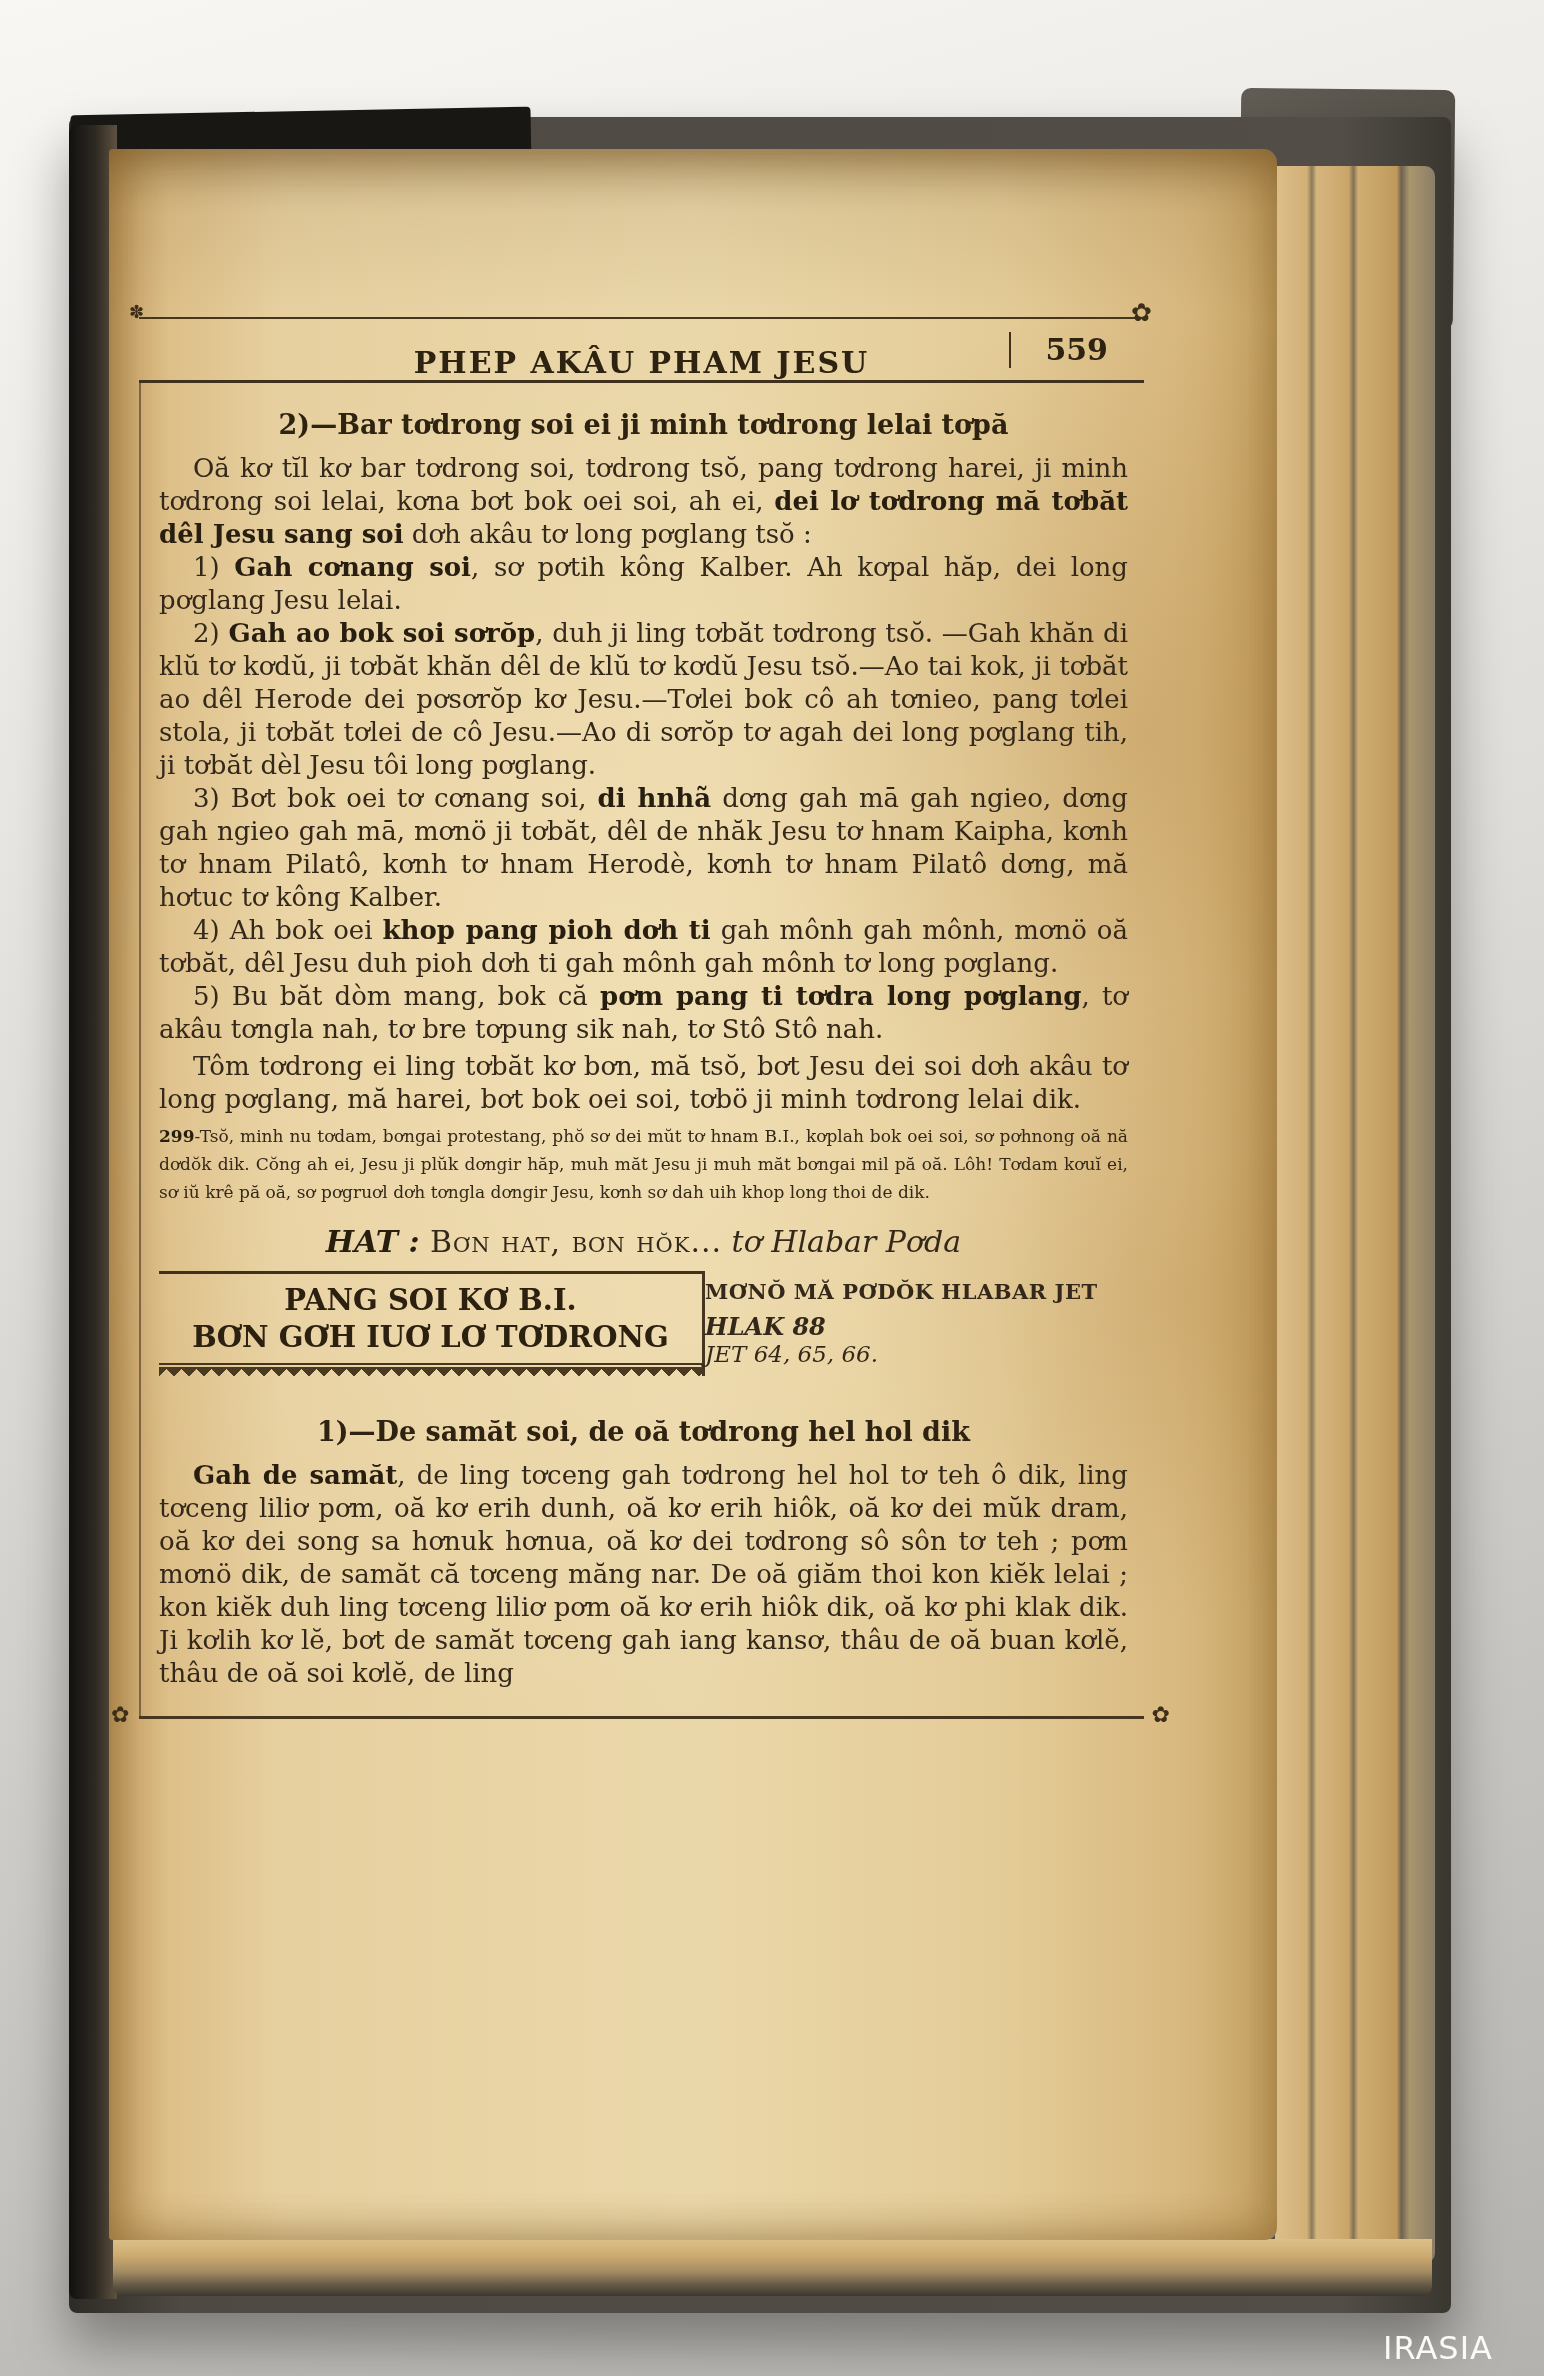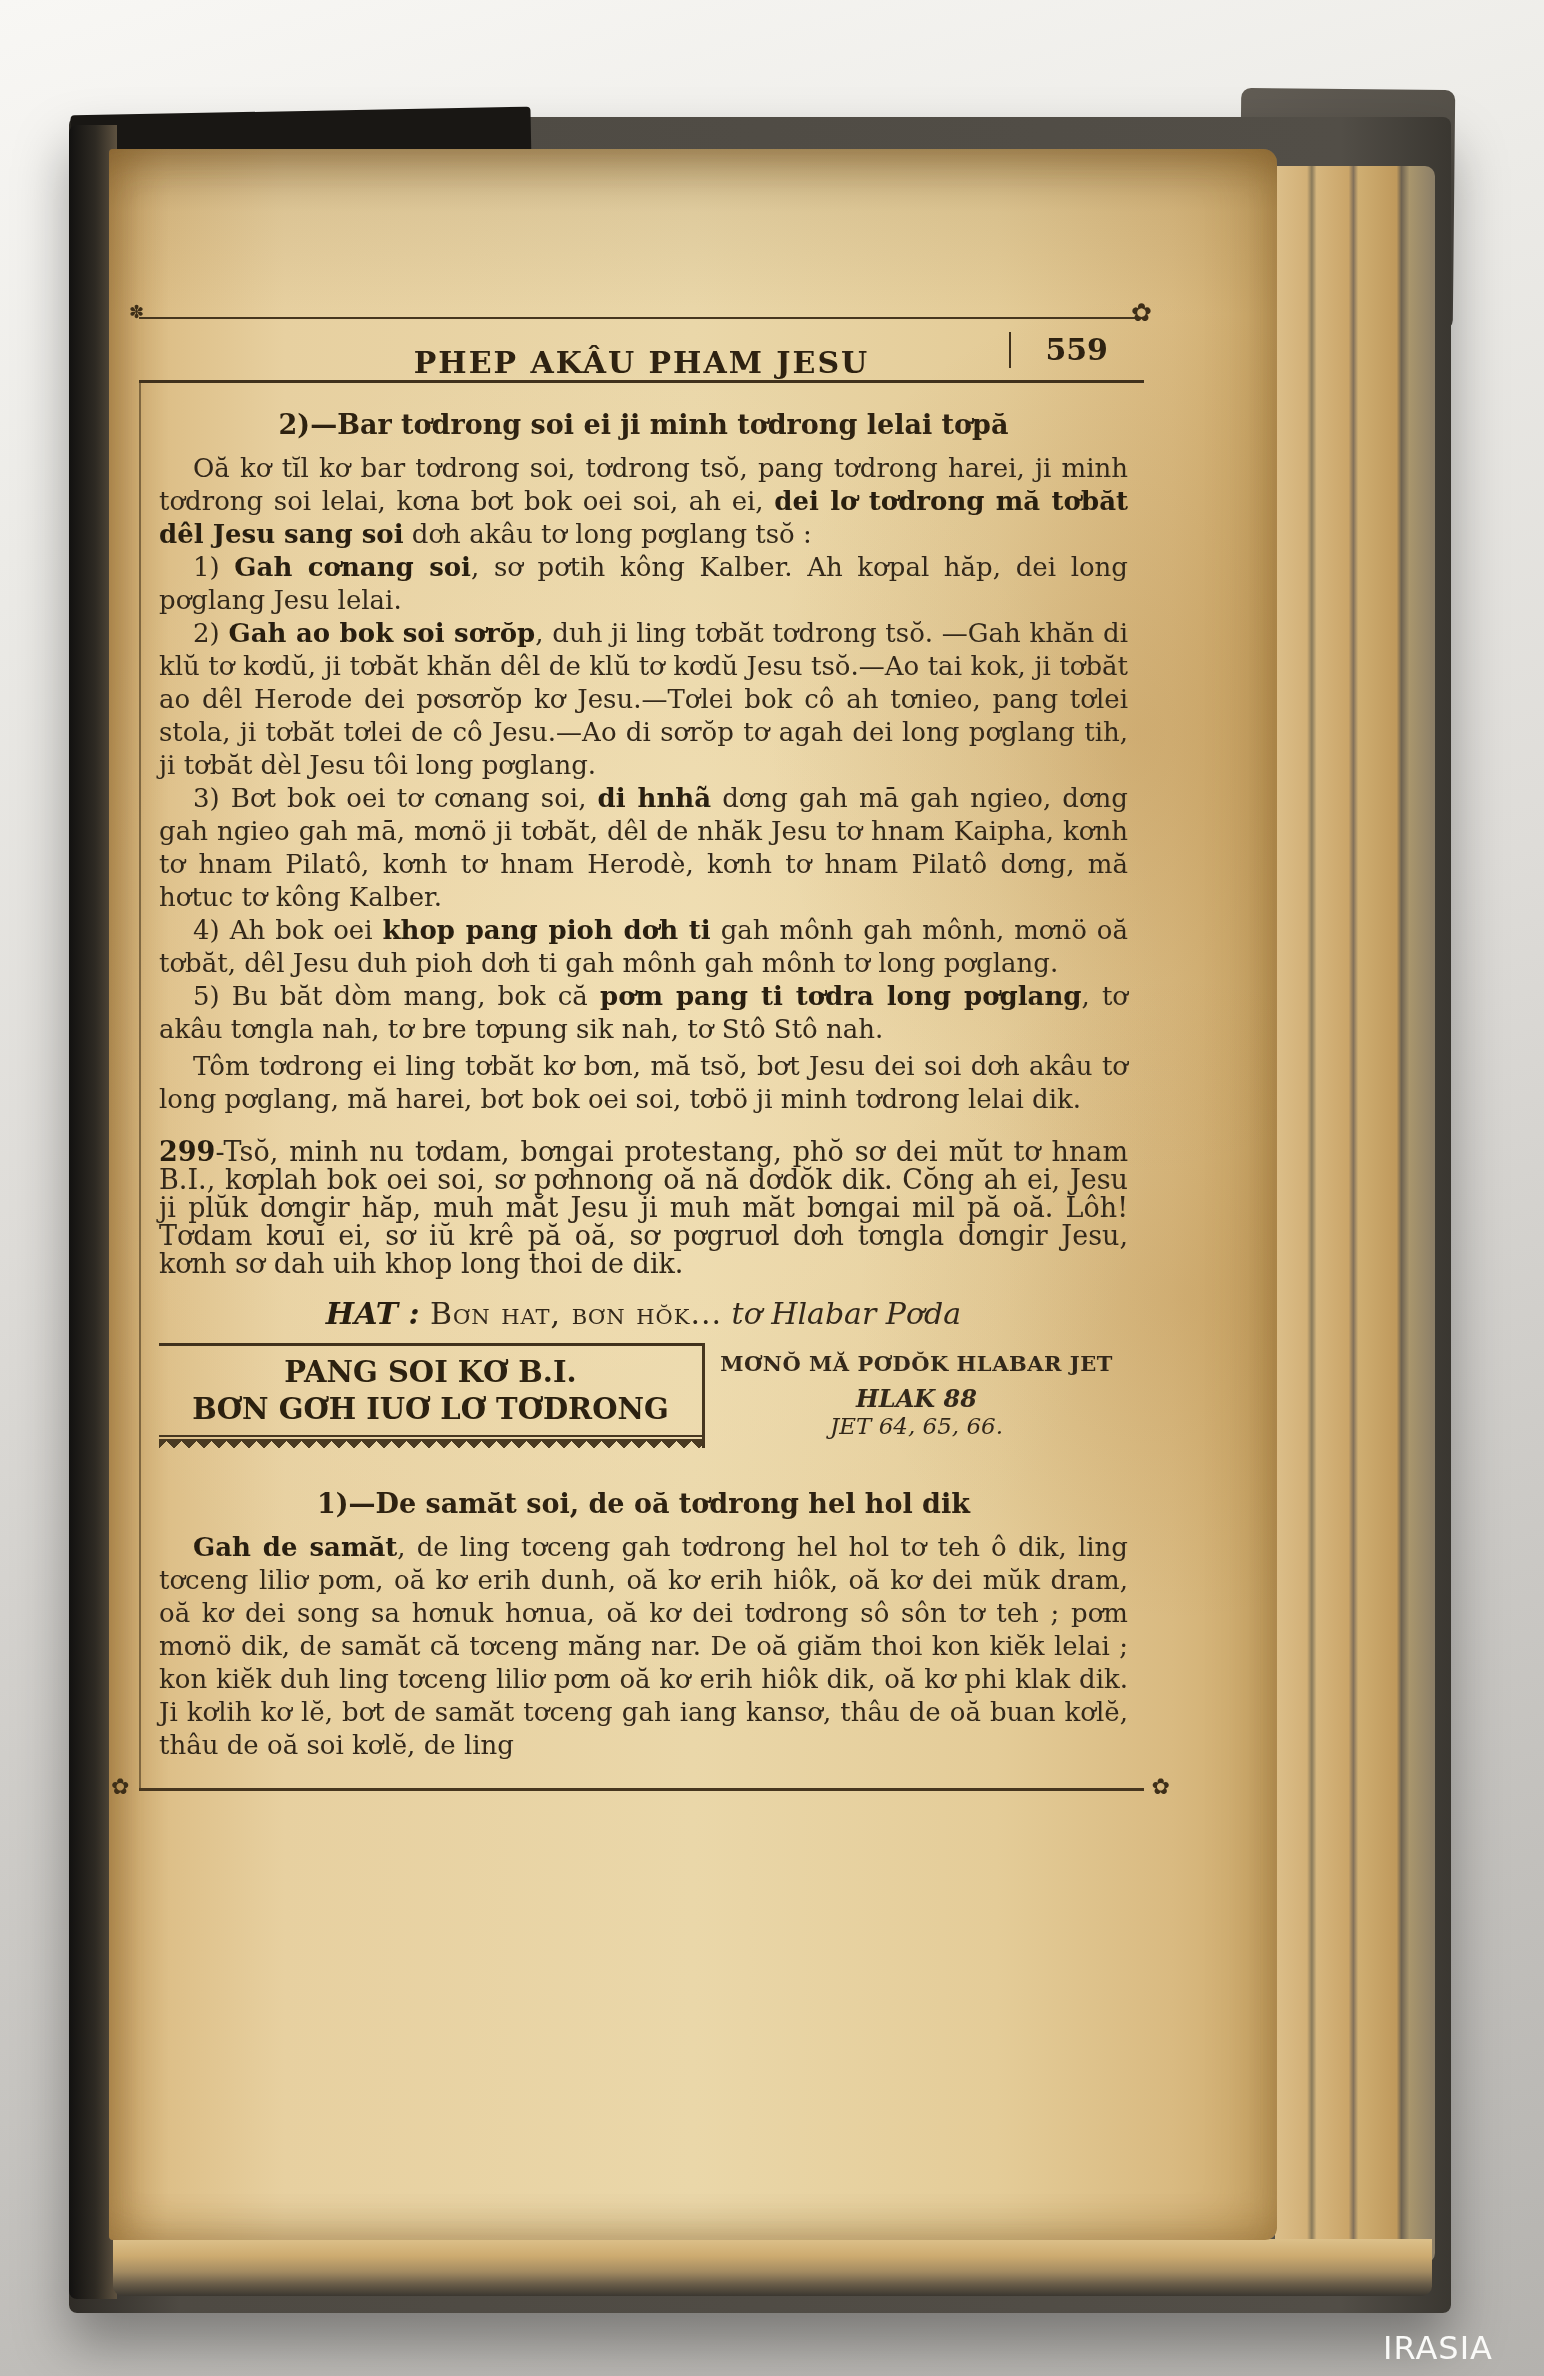--- a/index.html
+++ b/index.html
@@ -44,34 +44,34 @@
   .orn-br { right:-26px; top:-12px; font-size:22px; }
   .header-line { position:relative; height:61px; display:flex; align-items:flex-end; justify-content:center; }
   .page-title { font-size:30px; font-weight:bold; letter-spacing:2px; color:#2e2211; }
   .folio { position:absolute; right:36px; top:0; height:61px; display:flex; align-items:center; gap:34px; }
   .folio-sep { width:2px; height:36px; background:#40311c; }
   .folio-num { font-size:30px; font-weight:bold; color:#2e2211; }
   .frame { border-left:2px solid rgba(62,46,22,0.55); padding:2px 16px 0 18px; }
   h2.sect { text-align:center; font-size:27px; font-weight:bold; color:#2e2211; margin:24px 0 12px; }
   p.body { font-size:26px; line-height:33px; text-align:justify; color:#33281a; }
   p.indent { text-indent:34px; }
-  p.note { font-size:27px; line-height:28px; text-align:justify; margin-top:22px; }
+  p.note { font-size:17px; line-height:28px; text-align:justify; margin-top:6px; }
   .seg-b { font-weight:bold; color:#281e0f; }
   .seg-i { font-style:italic; }
   .seg-sc { font-variant:small-caps; letter-spacing:1px; }
   .hat-line { text-align:center; font-size:30px; margin:18px 0 12px; }
   
   .box-row { display:flex; align-items:stretch; margin-top:10px; }
   .box-left { width:543px; border-top:3px solid #40311c; padding-top:8px; text-align:center; }
   .box-left-line { font-size:29px; font-weight:bold; line-height:37px; color:#2c2110; }
   .zigzag { height:13px; margin-top:7px; border-top:2px solid #46361f;
     background:linear-gradient(-135deg,#4a3a22 7px,rgba(0,0,0,0) 0) 0 2px,
                linear-gradient(135deg,#4a3a22 7px,rgba(0,0,0,0) 0) 0 2px;
     background-size:15px 12px; background-repeat:repeat-x; }
-  .box-right { flex:1; border-left:3px solid #46361f; text-align:center; padding-top:8px; }
+  .box-right { flex:1; border-left:3px solid #46361f; text-align:left; padding-top:8px; }
   .box-right-l1 { font-size:21px; letter-spacing:0.5px; font-weight:bold; color:#33281a; }
   .box-right-l2 { font-size:24px; font-style:italic; font-weight:bold; margin-top:8px; }
   .box-right-l3 { font-size:23px; font-style:italic; }
   .footer-rule { position:relative; height:3px; background:#46361f; margin:26px 0 0 -20px; width:calc(100% + 36px); }
   
   .watermark { position:absolute; right:51px; top:2329px; color:#fafaf8;
     font-family:"DejaVu Sans","Liberation Sans",sans-serif; font-size:32px; letter-spacing:1px; }
 </style>
 </head>
 <body>

